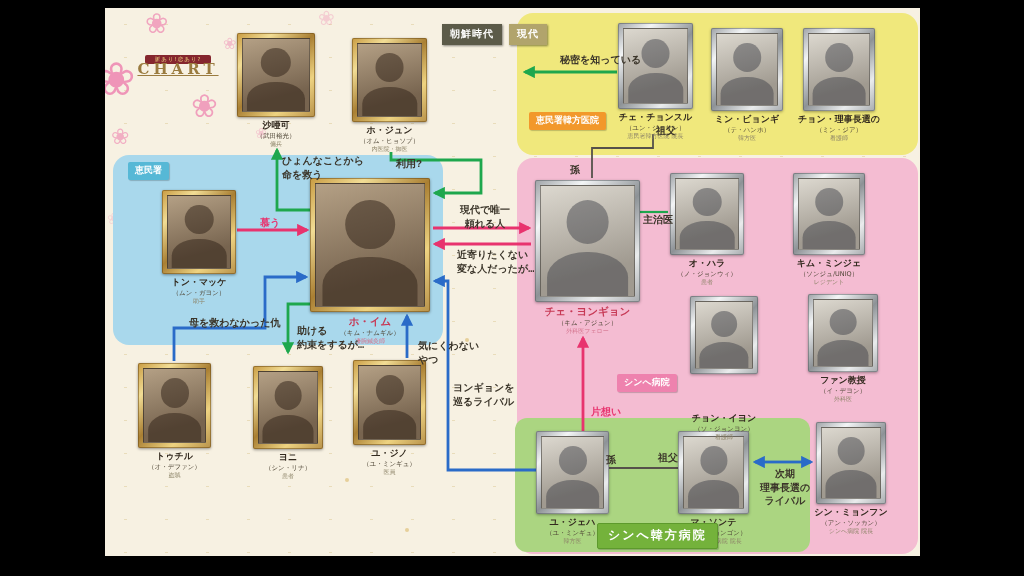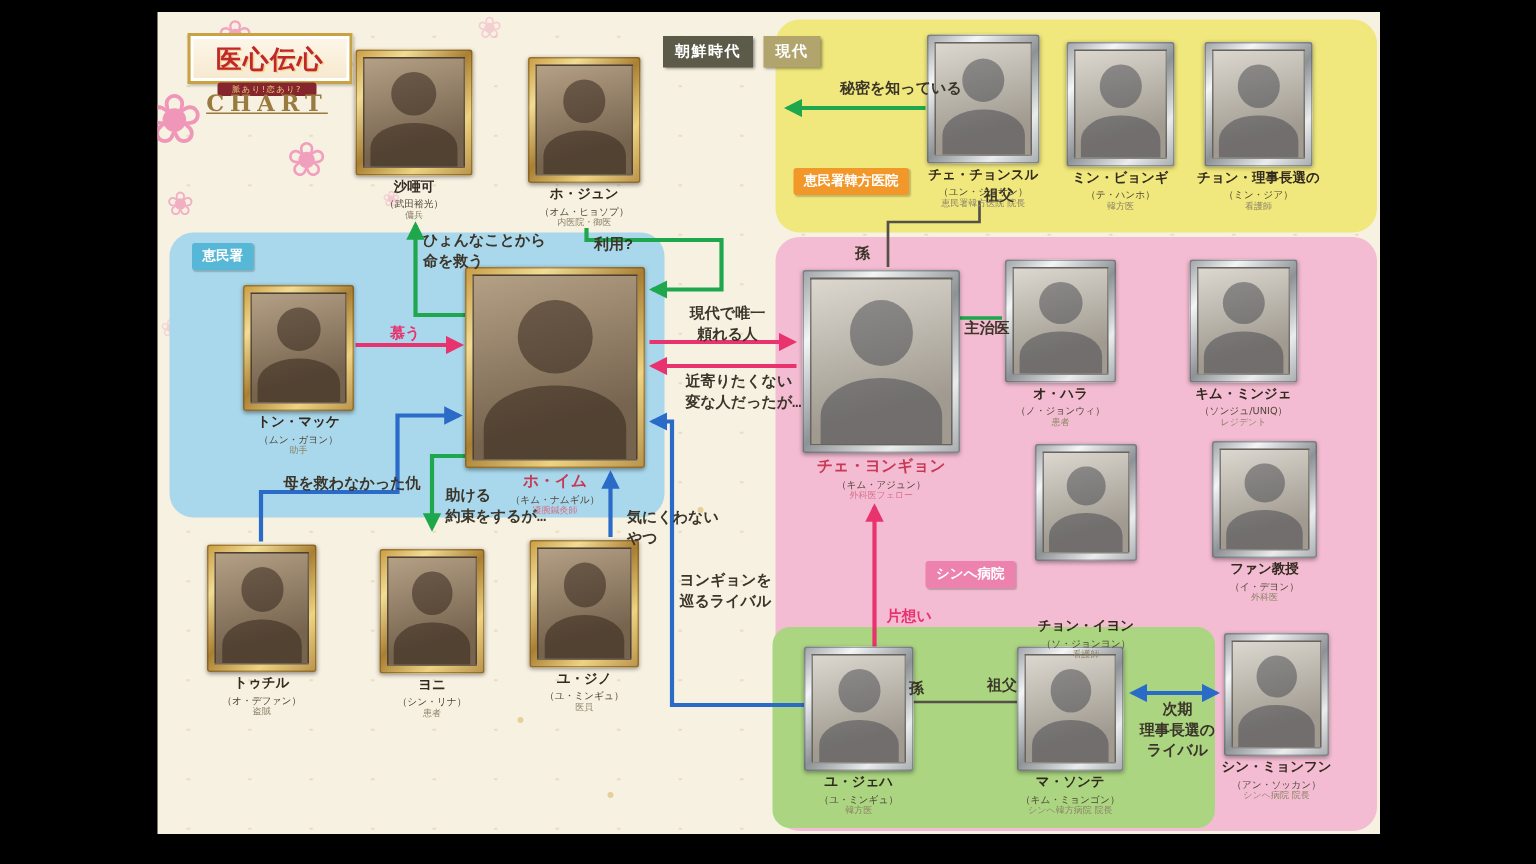--- a/index.html
+++ b/index.html
@@ -90,32 +90,30 @@
 <body>
 
 <div class="screen">
   <div class="page" style="--arrow_green: #1ea74d; --arrow_pink: #e8336e; --arrow_blue: #2a6bc8; --line_dark: #55514a; --section_blue: #a9d8ec; --section_yellow: #f0e87c; --section_pink: #f4bcd2; --section_green: #abd581; --badge_blue: #56b8d6; --badge_orange: #f2982b; --badge_pink: #ee82ae; --badge_green: #74b23b; --logo_red: #c0272d;">
 
     <div class="zone blue"></div>
     <div class="zone yellow"></div>
     <div class="zone pink"></div>
     <div class="zone green"></div>
 
-    <div class="logo-box">
-      <span class="logo-title">医心伝心</span>
-    </div>
     <div class="logo-sub">脈あり!恋あり?</div>
     <div class="chart-label">CHART</div>
 
     <div class="tab joseon">朝鮮時代</div>
     <div class="tab modern">現代</div>
 
     <div class="badge b-blue">恵民署</div>
     <div class="badge b-orange">恵民署韓方医院</div>
     <div class="badge b-pink">シンへ病院</div>
+    <div class="badge b-green">シンへ韓方病院</div>
 
     <svg class="arrows" viewBox="0 0 815 548" width="815" height="548">
       <defs>
         <marker id="m-g" viewBox="0 0 10 10" refX="8" refY="5" markerWidth="4.4" markerHeight="4.4" orient="auto">
             <path d="M0,0 L10,5 L0,10 z"></path>
           </marker>
         <marker id="m-p" viewBox="0 0 10 10" refX="8" refY="5" markerWidth="4.4" markerHeight="4.4" orient="auto">
             <path d="M0,0 L10,5 L0,10 z"></path>
           </marker>
         <marker id="m-b" viewBox="0 0 10 10" refX="8" refY="5" markerWidth="4.4" markerHeight="4.4" orient="auto">

